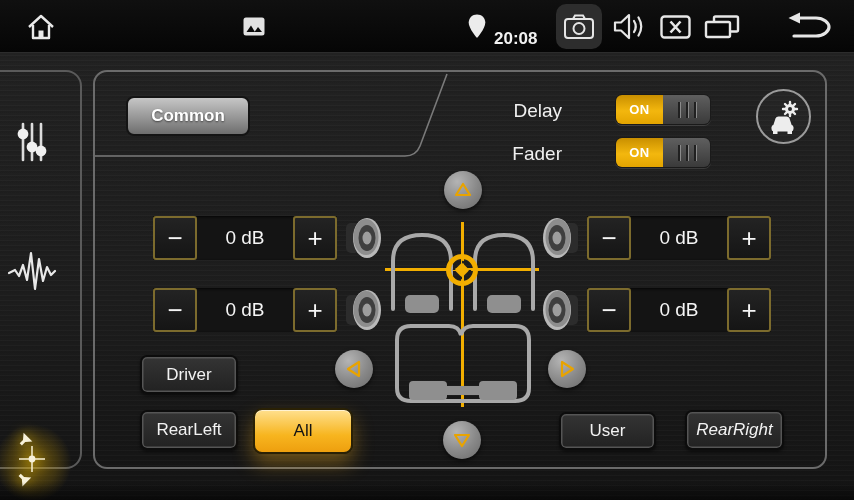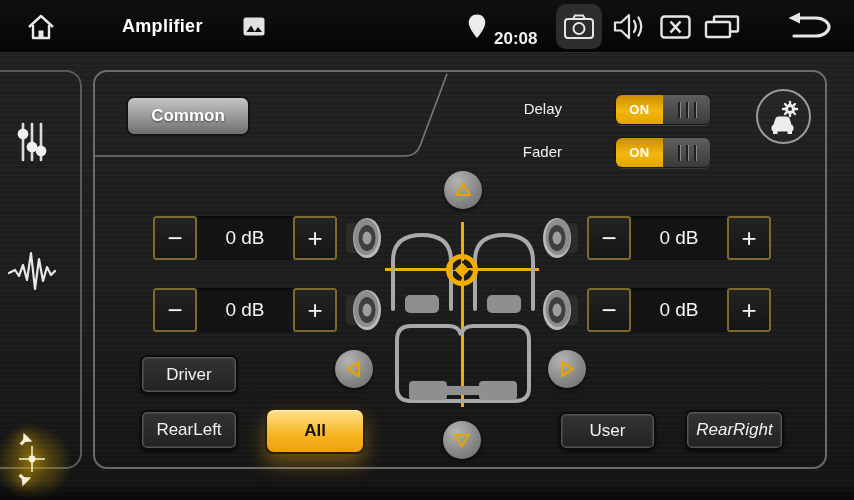--- a/index.html
+++ b/index.html
@@ -50,21 +50,21 @@
   }
   .tab-outline { position:absolute; left:0; top:0; pointer-events:none; }
   .btn { display:flex; align-items:center; justify-content:center; cursor:pointer;
     font-size:17px; border-radius:8px; }
   .btn-common { position:absolute; left:31px; top:24px; width:124px; height:40px;
     background:linear-gradient(180deg,#c6c6c6,#969696 55%,#6e6e6e);
     border:2px solid #141414; color:#fff; font-weight:bold; text-shadow:0 1px 2px rgba(0,0,0,.55); }
   .btn-specialty { position:absolute; left:182px; top:24px; width:122px; height:40px;
     background:linear-gradient(180deg,#52400d,#a87e02 45%,#e8a700 82%,#f6bf2e);
     border:2px solid #141414; color:#fff; font-weight:bold; text-shadow:0 1px 2px rgba(0,0,0,.45); }
-  .sw-label { position:absolute; width:100px; text-align:right; font-size:15px; color:#f0f0f0; }
+  .sw-label { position:absolute; width:100px; text-align:right; font-size:19px; color:#f0f0f0; }
   .toggle { position:absolute; width:96px; height:31px; border-radius:7px; overflow:hidden;
     display:flex; border:1px solid #1a1a1a; box-shadow:0 1px 0 rgba(255,255,255,.12), inset 0 1px 2px rgba(0,0,0,.6); cursor:pointer; }
   .tg-on { width:47px; height:100%; display:flex; align-items:center; justify-content:center;
     background:linear-gradient(180deg,#c98f00,#f3b70e 55%,#e3a400);
     color:#fff; font-size:13px; font-weight:bold; letter-spacing:.5px; }
   .tg-grip { flex:1; background:linear-gradient(180deg,#5f5f5f,#3a3a3a);
     display:flex; align-items:center; justify-content:center; gap:6px; }
   .tg-grip i { width:2px; height:16px; background:#202020; box-shadow:1px 0 0 #8a8a8a; }
   .car-btn { position:absolute; left:661px; top:17px; width:55px; height:55px; border-radius:50%;
     border:2px solid #9b9b9b; display:flex; align-items:center; justify-content:center;
@@ -82,40 +82,39 @@
   
   .circ { position:absolute; width:38px; height:38px; border-radius:50%;
     background:radial-gradient(circle at 35% 28%, #b4b4b4, #888 55%, #6a6a6a);
     box-shadow:0 2px 4px rgba(0,0,0,.6); display:flex; align-items:center; justify-content:center; cursor:pointer; }
   
   .xline { position:absolute; background:#f2ae00; }
   
   .btn-dark { position:absolute; background:linear-gradient(180deg,#343434,#222);
     border:2px solid #0c0c0c; box-shadow:inset 0 0 0 1.5px #555, 0 2px 3px rgba(0,0,0,.5);
     color:#f2f2f2; border-radius:7px; }
-  .btn-all { position:absolute; left:170px; top:336px; width:100px; height:46px;
+  .btn-all { position:absolute; left:158px; top:336px; width:100px; height:46px;
     background:linear-gradient(180deg,#ffe08e,#f7b51f 60%,#ee9f0e);
-    border:2px solid #2a2105; color:#141414; font-weight:bold; border-radius:9px;
+    border:2px solid #2a2105; color:#141414; font-weight:normal; border-radius:9px;
     box-shadow:0 10px 20px rgba(250,180,30,.38), inset 0 1px 0 rgba(255,255,255,.6);text-align:right; }
   svg { display:block; }
 </style>
 </head>
 <body>
 
 <div class="screen">
 
   <header class="topbar">
     <div class="tb" style="left:26px; top:12px;">
       <svg width="30" height="30" viewBox="0 0 30 30" fill="none" stroke="#e9e9e9" stroke-width="2.4" stroke-linejoin="round">
         <path d="M3 15 L15 4 L27 15"></path>
           <path d="M7 13 V26 H23 V13"></path>
           <rect x="12.5" y="18.5" width="5" height="7.5" fill="#e9e9e9" stroke="none"></rect>
       </svg>
     </div>
-    <span class="title">Amplifier</span>
     <div class="tb" style="left:243px; top:17px;">
       <svg width="22" height="19" viewBox="0 0 22 19">
           <rect x="0.5" y="0.5" width="21" height="18" rx="2.5" fill="#e2e2e2"></rect>
           <path d="M3.5 15 L8 8.5 L12 15 Z" fill="#0a0a0a"></path>
           <path d="M11.5 15 L15 10 L19 15 Z" fill="#0a0a0a"></path>
         </svg>
     </div>
     <div class="tb" style="left:468px; top:14px;">
       <svg width="18" height="25" viewBox="0 0 18 25">
           <path d="M9 0.5 C4.2 0.5 0.7 4 0.7 8.6 C0.7 15 9 24 9 24 C9 24 17.3 15 17.3 8.6 C17.3 4 13.8 0.5 9 0.5 Z" fill="#ececec"></path>

